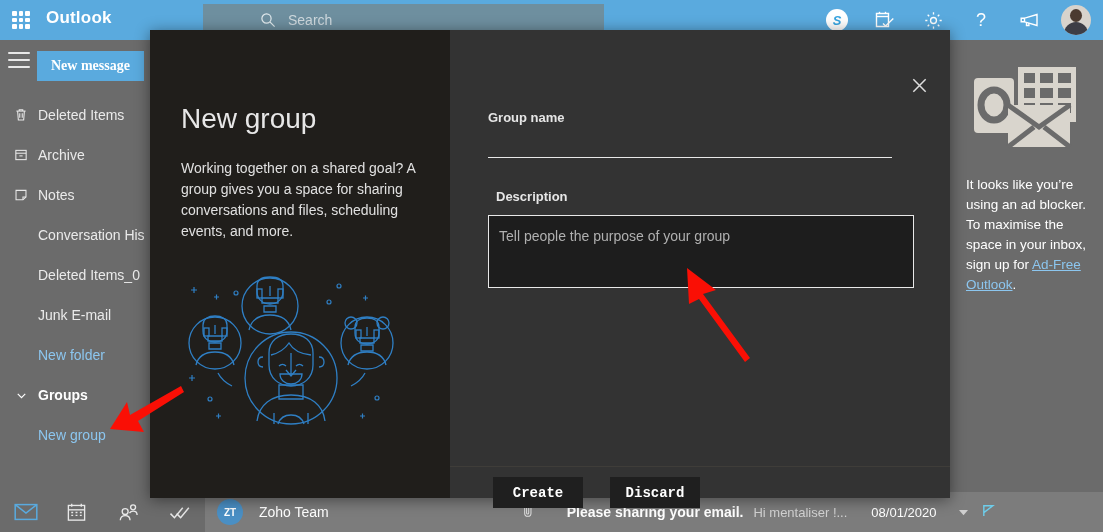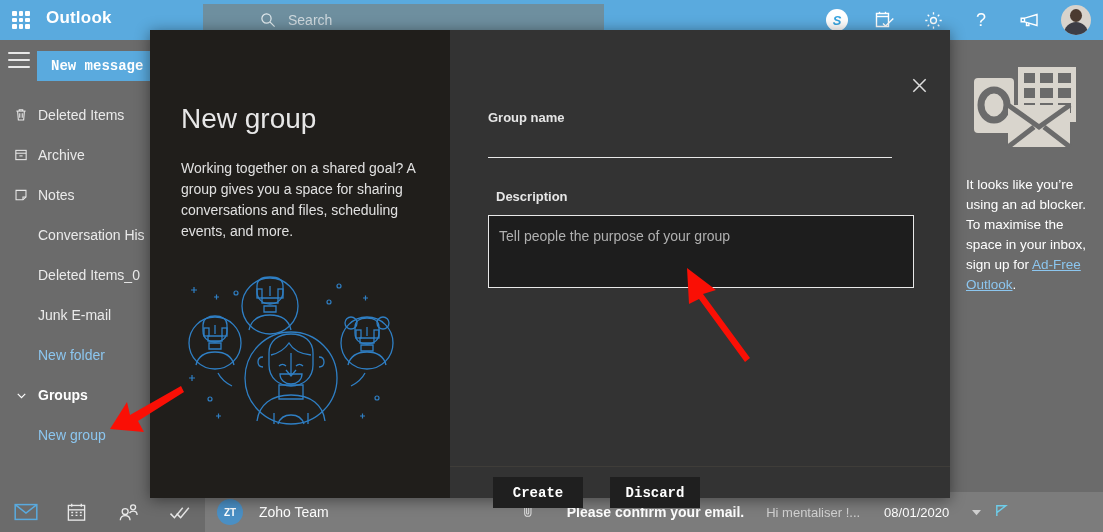--- a/index.html
+++ b/index.html
@@ -27,42 +27,42 @@
   .avatarw{width:46px;height:40px;display:flex;align-items:center;justify-content:center;}
   .avatar{width:30px;height:30px;border-radius:50%;background:#d8d3cc;position:relative;overflow:hidden;}
   .avatar .head{position:absolute;left:9px;top:4px;width:12px;height:13px;border-radius:50%;background:#4b3a30;}
   .avatar .body{position:absolute;left:3px;top:17px;width:24px;height:18px;border-radius:12px 12px 0 0;background:#3d3d45;}
 
   
   .sidebar{position:absolute;left:0;top:40px;width:205px;height:452px;background:#6b6b6b;}
   .hamb{position:absolute;left:8px;top:12px;width:22px;height:16px;cursor:pointer;}
   .hamb i{display:block;height:2px;background:#e8e8e8;margin-bottom:5px;border-radius:1px;}
   .newmsg{position:absolute;left:37px;top:11px;height:30px;padding:0 14px;background:#5aaade;color:#fff;
-          font-size:14px;font-weight:bold;display:flex;align-items:center;cursor:pointer;border:0;font-family:Liberation Mono, monospace;}
+          font-size:14px;font-weight:bold;display:flex;align-items:center;cursor:pointer;border:0;font-family:Liberation Serif, serif;}
   .folders{position:absolute;left:0;top:55px;width:205px;}
   .frow{height:40px;display:flex;align-items:center;cursor:pointer;}
   .ficon{width:34px;display:flex;align-items:center;justify-content:center;flex:0 0 34px;margin-left:4px;}
   .flabel{font-size:14px;color:#eaeaea;white-space:nowrap;}
   .flabel.link{color:#8cc6ef;}
   .flabel.bold{font-weight:bold;color:#ffffff;}
   .findent{margin-left:38px;}
   .chev{width:34px;flex:0 0 34px;display:flex;align-items:center;justify-content:center;margin-left:4px;}
 
   
   .bottomnav{position:absolute;left:0;top:492px;width:205px;height:40px;background:#6b6b6b;display:flex;align-items:center;}
   .bnav{width:52px;height:40px;display:flex;align-items:center;justify-content:center;cursor:pointer;}
 
   
   .msgstrip{position:absolute;left:205px;top:492px;width:898px;height:40px;background:#7c7c7c;display:flex;align-items:center;}
   .mav{width:26px;height:26px;border-radius:50%;background:#4a8fc4;color:#fff;font-size:10px;font-weight:bold;
        display:flex;align-items:center;justify-content:center;margin-left:12px;flex:0 0 26px;}
   .msender{margin-left:16px;font-size:14px;color:#ffffff;}
   .mclip{margin-left:192px;}
   .msubj{margin-left:32px;font-size:14px;color:#ffffff;font-weight:bold;}
-  .mprev{margin-left:22px;font-size:13px;color:#d2d2d2;}
+  .mprev{margin-left:10px;font-size:13px;color:#d2d2d2;}
   .mdate{margin-left:24px;font-size:13px;color:#ffffff;}
   .mcaret{margin-left:22px;}
   .mflag{margin-left:12px;}
 
   
   .adpanel{position:absolute;left:948px;top:40px;width:155px;height:452px;background:#6b6b6b;}
   .adlogo{position:absolute;left:24px;top:25px;}
   .adtext{position:absolute;left:18px;top:135px;width:124px;font-size:13.5px;line-height:20px;color:#ffffff;}
   .adtext a{color:#8cc6ef;text-decoration:underline;}
 
@@ -270,21 +270,21 @@
   </div>
 
   <div class="msgstrip">
     <span class="mav">ZT</span>
     <span class="msender">Zoho Team</span>
     <span class="mclip">
       <svg viewBox="0 0 16 20" width="14" height="18" fill="none" stroke="#e0e0e0" stroke-width="1.2">
         <path d="M11.4 5.4v8.2a3.6 3.6 0 01-7.2 0V4.6a2.3 2.3 0 014.6 0v8.8a1.2 1.2 0 01-2.4 0V5.6"></path>
       </svg>
     </span>
-    <span class="msubj">Please confirm your email.</span>
+    <span class="msubj">Please sharing your email.</span>
     <span class="mprev">Hi mentaliser !...</span>
     <span class="mdate">08/01/2020</span>
     <span class="mcaret">
       <svg viewBox="0 0 12 10" width="11" height="9">
           <path d="M1 2.2h10L6 8z" fill="#cfcfcf"></path>
         </svg>
     </span>
     <span class="mflag">
       <svg viewBox="0 0 16 16" width="15" height="15" fill="none" stroke="#6ecdea" stroke-width="1.5">
           <path d="M3 2.2v11.6M3 3h9.6L3 10.2"></path>

